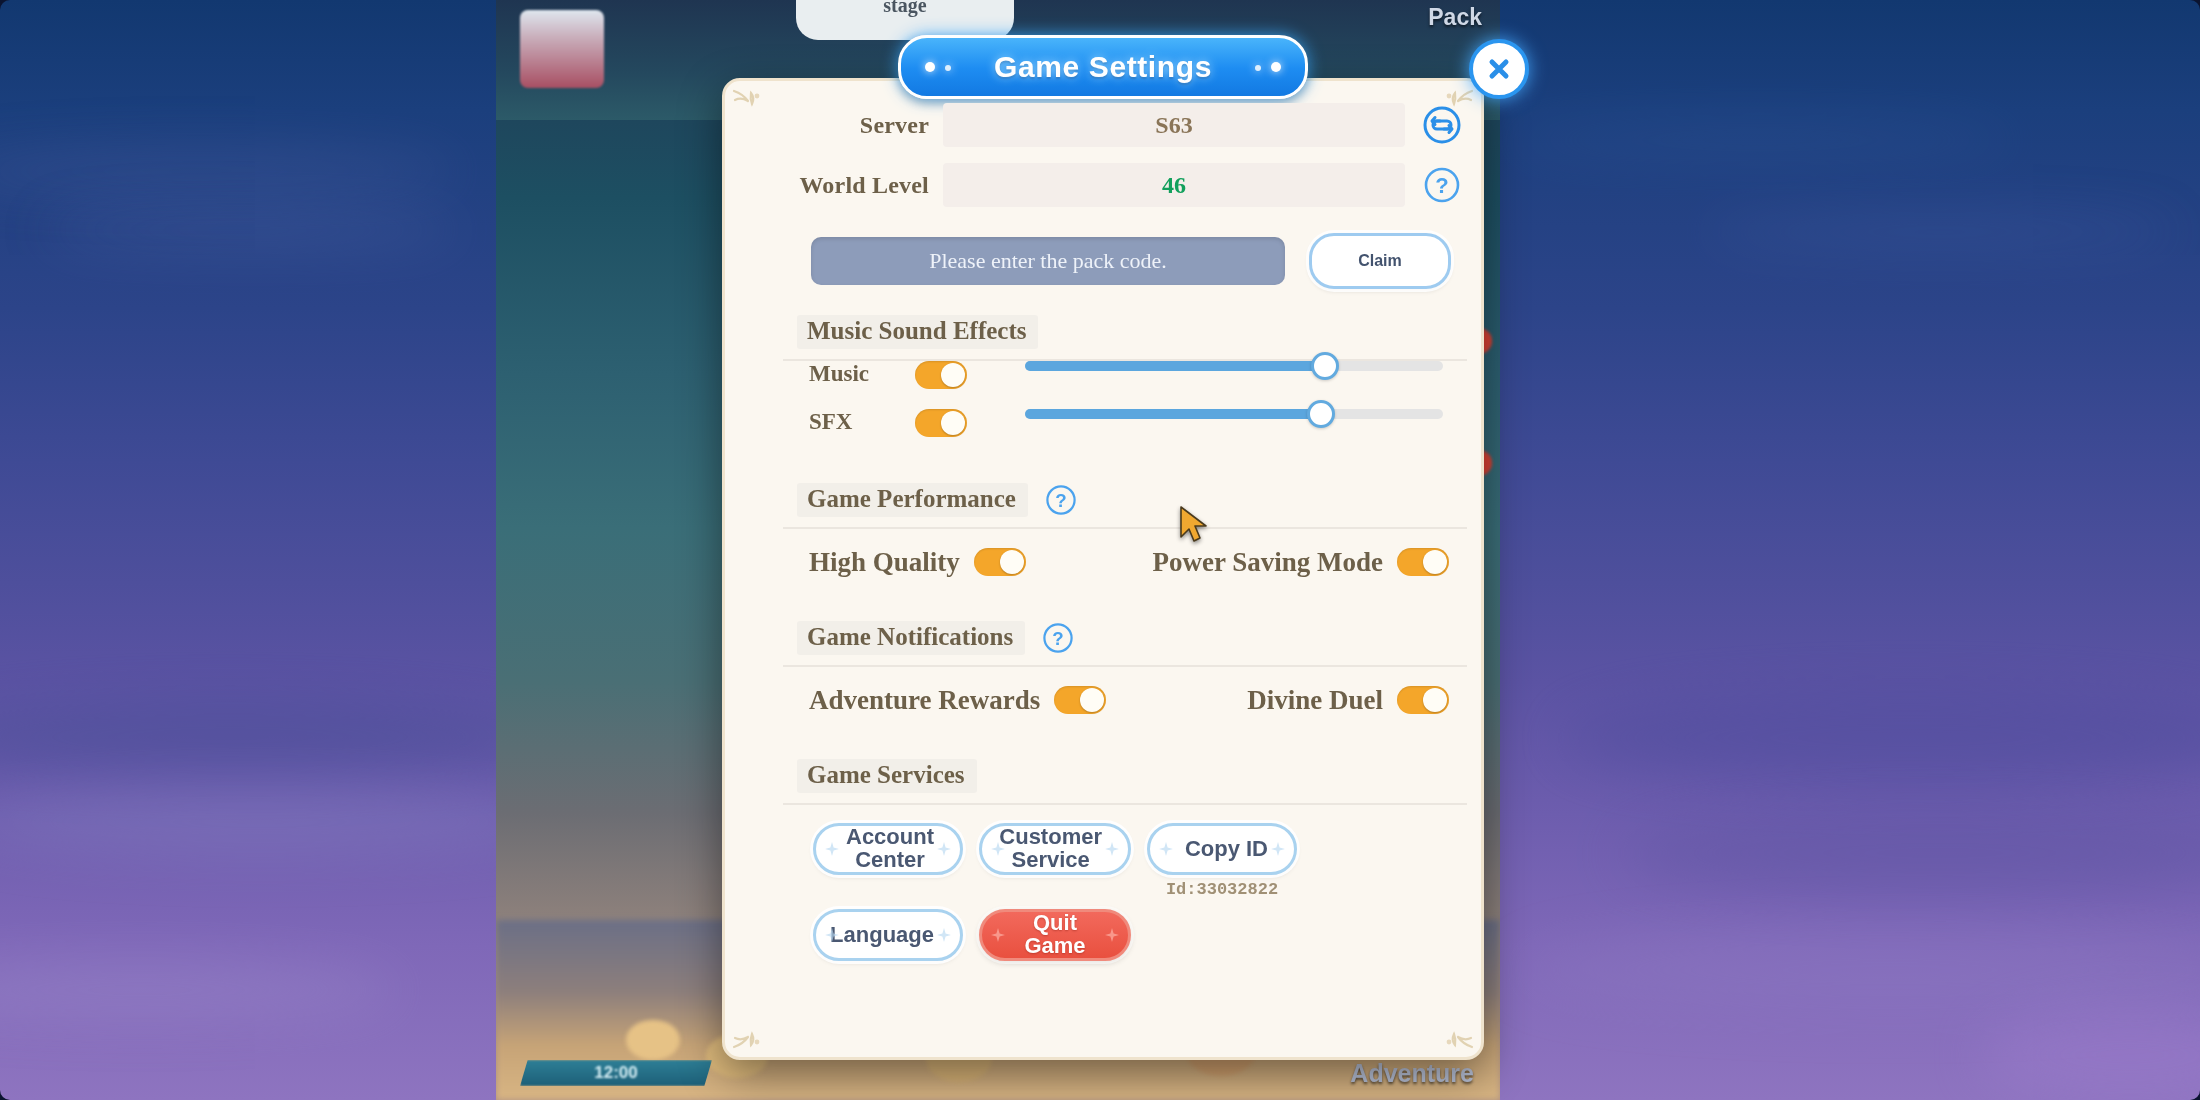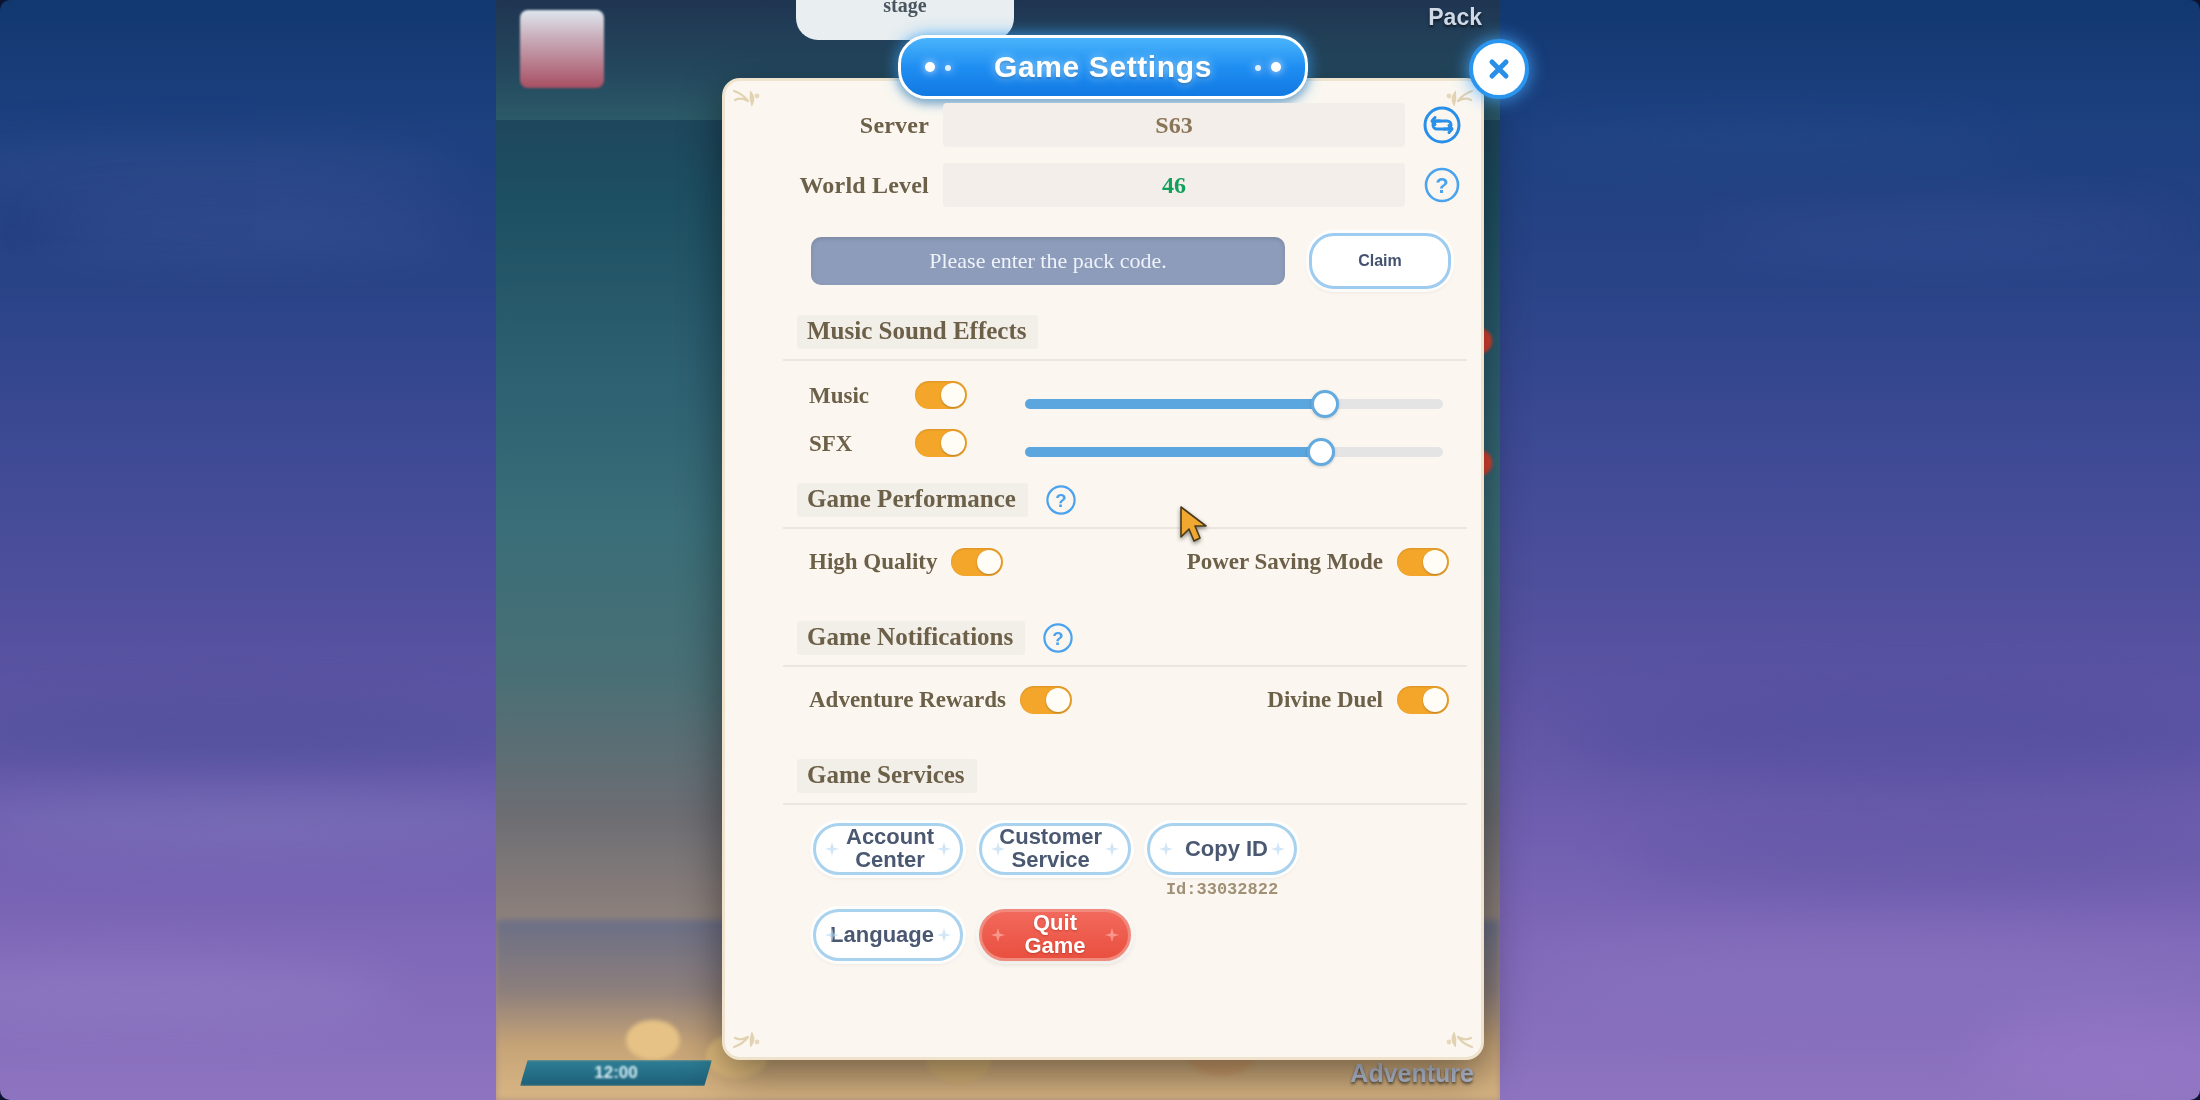--- a/index.html
+++ b/index.html
@@ -308,21 +308,21 @@
     top: 2px; right: 2px;
     width: 24px; height: 24px;
     border-radius: 50%;
     background: #fffdf6;
     box-shadow: 0 1px 2px rgba(0,0,0,.25);
   }
 
   
   .slider-row {
     display: flex;
-    align-items: flex-end;
+    align-items: flex-start;
     height: 48px;
     margin-left: 26px;
     gap: 16px;
   }
   .sr-label {
     width: 90px;
     color: #6d6049;
     font-size: 23px;
     font-weight: bold;
   }
@@ -363,21 +363,21 @@
   }
   .dual-item {
     display: flex;
     align-items: center;
     gap: 14px;
   }
   .dual-item.left  { flex: 0 0 300px; }
   .dual-item.right { flex: 1; justify-content: flex-end; padding-left: 32px;}
   .dual-label {
     color: #6d6049;
-    font-size: 23px;
+    font-size: 27px;
     font-weight: bold;
     white-space: nowrap;
   }
 
   
   .svc-row {
     display: flex;
     align-items: flex-start;
     gap: 16px;
     padding: 18px 0 0 30px;

